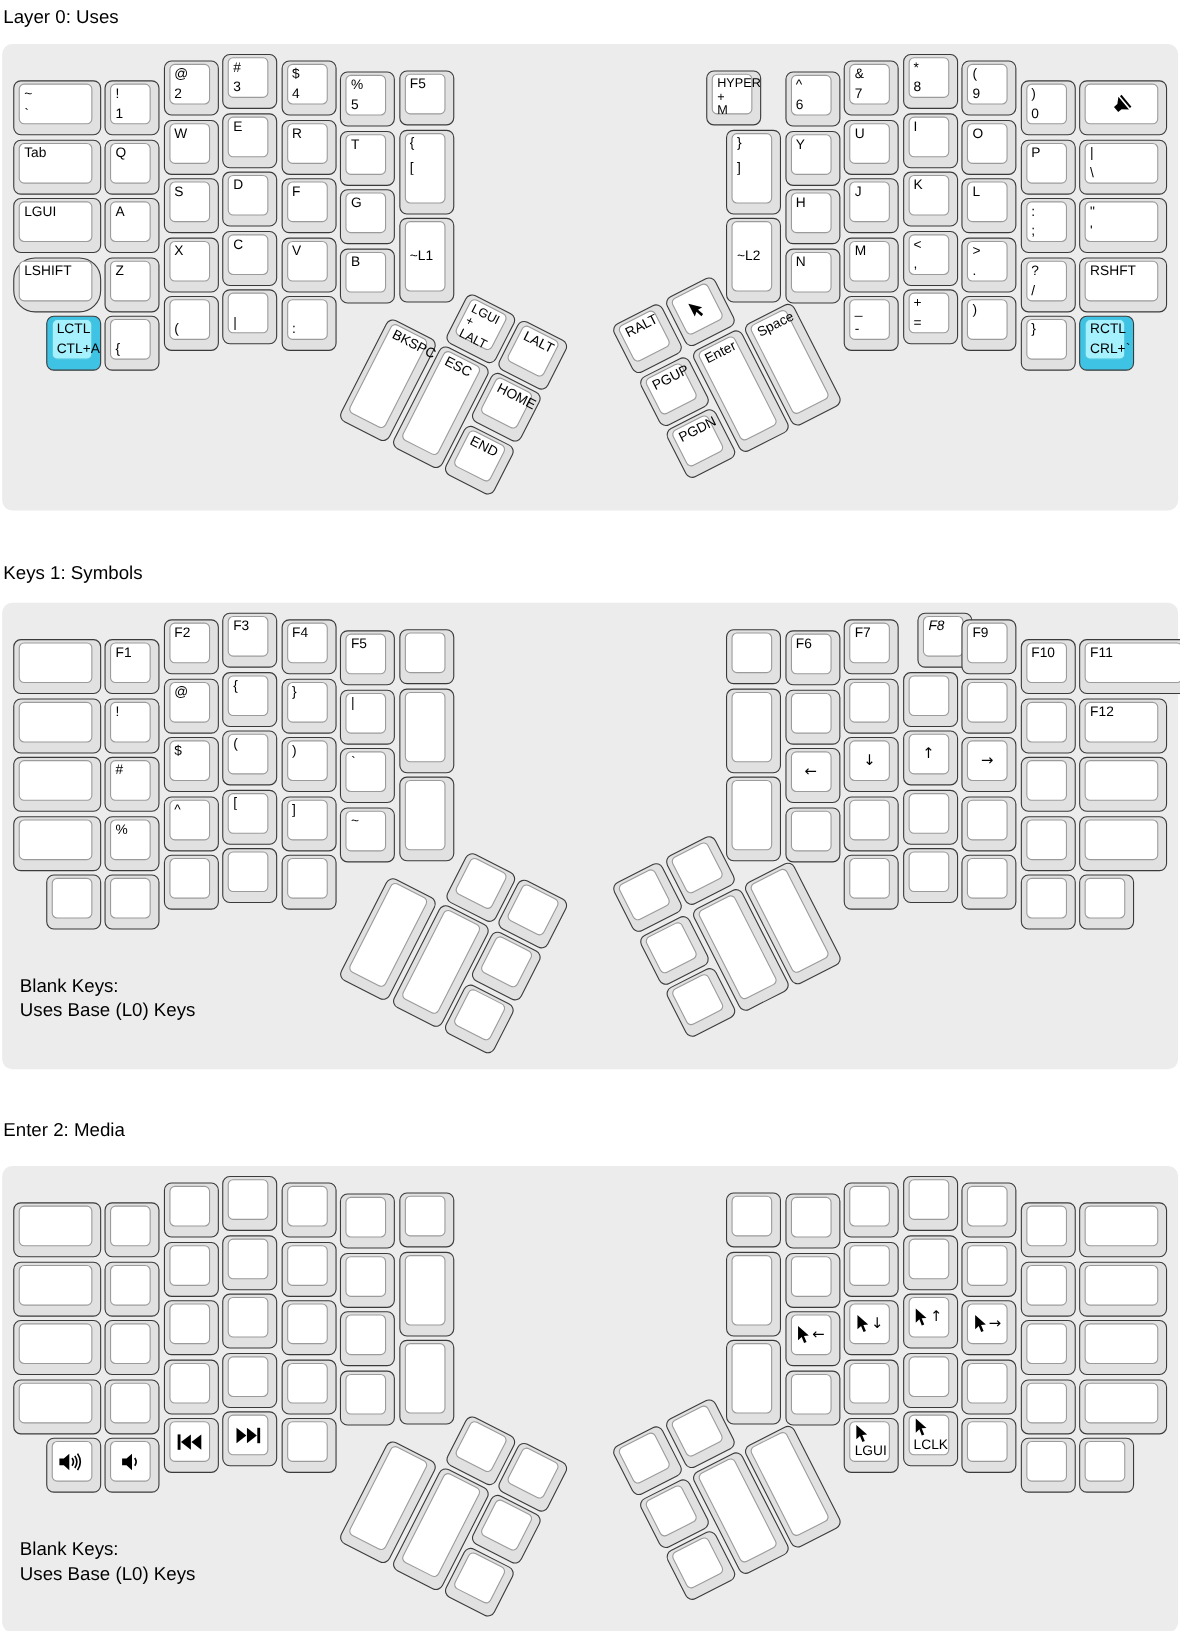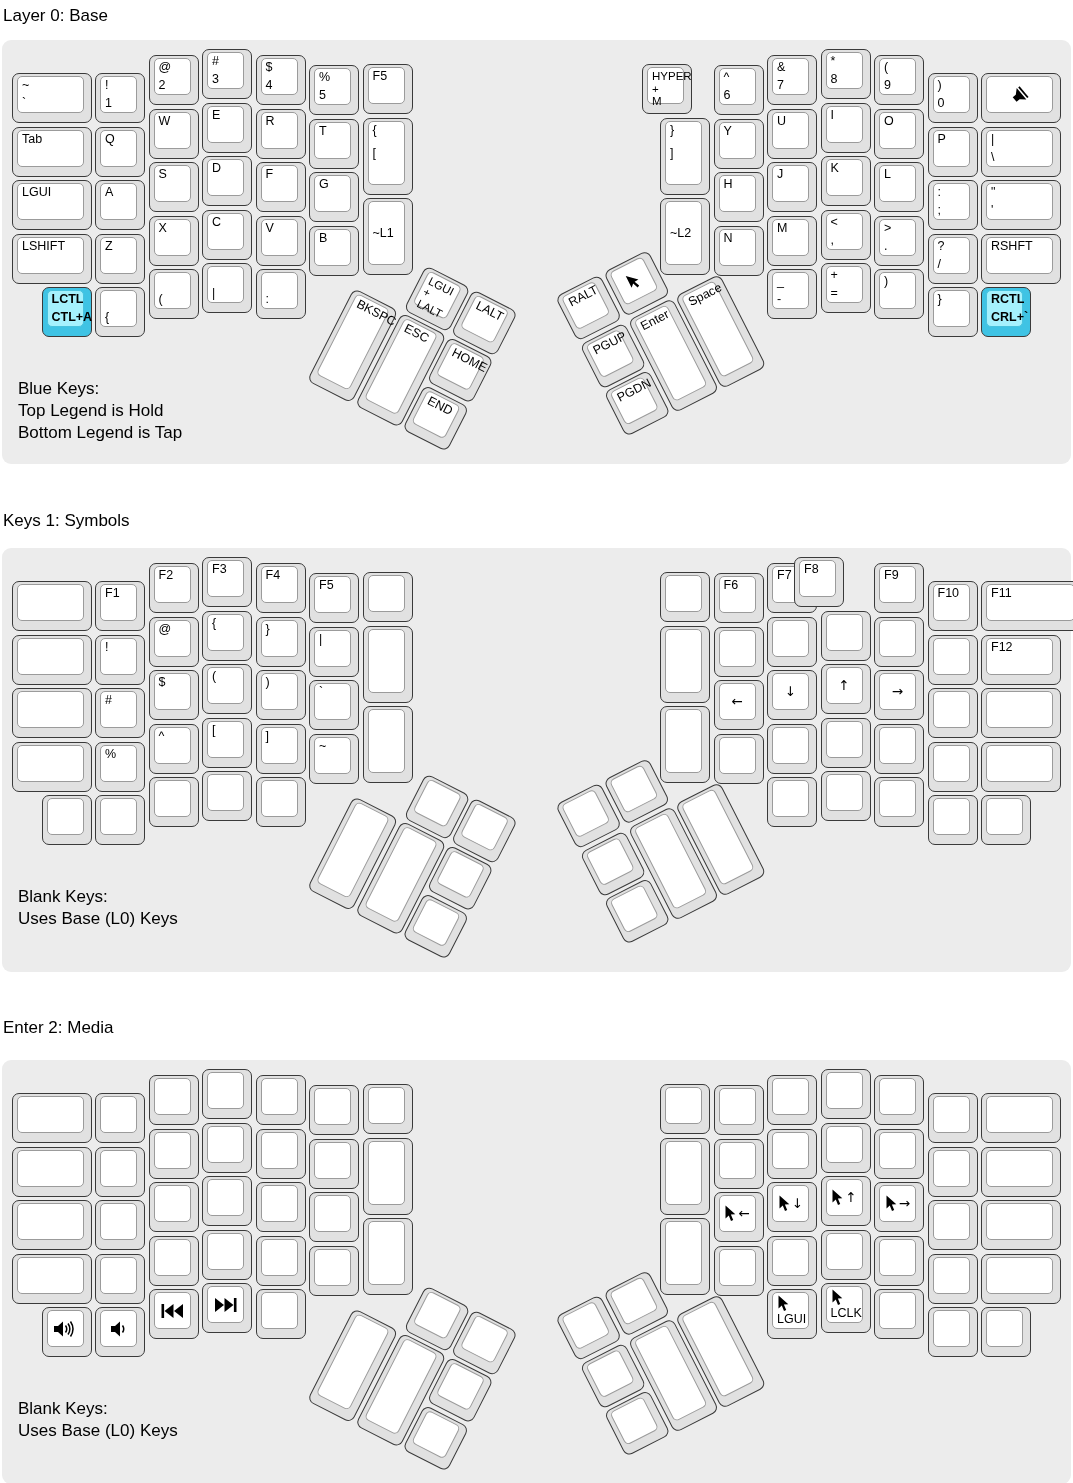--- a/index.html
+++ b/index.html
@@ -6,60 +6,57 @@
   body{font-family:"Liberation Sans","DejaVu Sans",sans-serif;color:var(--text,#000);}
   .stage{position:relative;width:1073px;height:1483px;background:#fff;overflow:hidden;}
   .layer-title{position:absolute;left:3px;font-size:17px;line-height:21px;color:var(--text,#000);}
   .panel{position:absolute;left:2px;width:1069px;height:424px;background:var(--panel-bg,#ececec);border-radius:9px;}
   .caption{position:absolute;left:16px;top:338px;font-size:17px;line-height:22px;white-space:pre-line;color:var(--text,#000);}
   .key{position:absolute;box-sizing:border-box;background:var(--key-base,#e1e1e1);
        border:1.5px solid var(--key-border,#3a3a3a);border-radius:7px;}
   .key .cap{position:absolute;left:4px;top:2px;right:7px;bottom:9px;background:var(--key-top,#ffffff);
        border:1px solid var(--key-top-border,#9b9b9b);border-radius:5px;}
   .key.blue{background:var(--blue-key-base,#3fc3e4);}
-  .key.blue .cap{background:var(--blue-key-top,#a5f1fd);border-color:var(--blue-key-top-border,#49c3de);font-weight:bold;}
+  .key.blue .cap{background:var(--blue-key-top,#a5f1fd);border-color:var(--blue-key-top-border,#49c3de);}
   .lg{position:absolute;font-size:12.5px;line-height:13px;color:var(--text,#000);white-space:pre;}
   .lg.t{top:2px;left:4px;}
   .lg.b{bottom:2px;left:4px;}
   .lg.m{top:50%;transform:translateY(-50%);left:4px;}
   .lg.ml{top:2px;left:4px;white-space:pre-line;font-size:11.5px;line-height:12.5px;}
   .cap.center{display:flex;align-items:center;justify-content:center;gap:2px;}
   .cap.center .lg{position:static;}
   .lg.arrow{font-size:13.5px;font-family:"DejaVu Sans","Liberation Sans",sans-serif;}
   .ic{display:inline-flex;line-height:0;}
   .ic.tl{position:absolute;top:2px;left:4px;}
   .thumb{position:absolute;width:0;height:0;transform-origin:0 0;}
 </style>
 </head>
 <body>
 
 <div class="stage">
 
-  <div class="layer-title" style="top:5px;">Layer 0: Base</div>
+  <div class="layer-title" style="top:5px;">Layer 0: Uses</div>
   <div class="panel" style="top:40px;">
-    <div class="caption">Blue Keys:
-Top Legend is Hold
-Bottom Legend is Tap</div>
   <div class="key" style="left: 10px; top: 33px; width: 80px; height: 50px;">
         <div class="cap">
           <span class="lg t">~</span>
           <span class="lg b">`</span>
         </div>
       </div>
       <div class="key" style="left: 10px; top: 86.5px; width: 80px; height: 50px;">
         <div class="cap">
           <span class="lg t">Tab</span>
         </div>
       </div>
       <div class="key" style="left: 10px; top: 140px; width: 80px; height: 50px;">
         <div class="cap">
           <span class="lg t">LGUI</span>
         </div>
       </div>
-      <div class="key" style="left: 10px; top: 193.5px; width: 80px; height: 50px;">
+      <div class="key" style="left: 10px; top: 193.5px; width: 80px; height: 50px; border-radius: 20px;">
         <div class="cap">
           <span class="lg t">LSHIFT</span>
         </div>
       </div>
       <div class="key" style="left: 93px; top: 33px; width: 50px; height: 50px;">
         <div class="cap">
           <span class="lg t">!</span>
           <span class="lg b">1</span>
         </div>
       </div>
@@ -637,21 +634,21 @@
         <div class="cap center">
           <span class="lg arrow">↓</span>
         </div>
       </div>
       <div class="key" style="left: 765px; top: 175.5px; width: 50px; height: 50px;">
         <div class="cap"></div>
       </div>
       <div class="key" style="left: 765px; top: 229px; width: 50px; height: 50px;">
         <div class="cap"></div>
       </div>
-      <div class="key" style="left: 792px; top: 9px; width: 50px; height: 50px;">
+      <div class="key" style="left: 832px; top: 9px; width: 50px; height: 50px; font-style: italic;">
         <div class="cap">
           <span class="lg t">F8</span>
         </div>
       </div>
       <div class="key" style="left: 818.5px; top: 62.5px; width: 50px; height: 50px;">
         <div class="cap"></div>
       </div>
       <div class="key" style="left: 818.5px; top: 116px; width: 50px; height: 50px;">
         <div class="cap center">
           <span class="lg arrow">↑</span>

